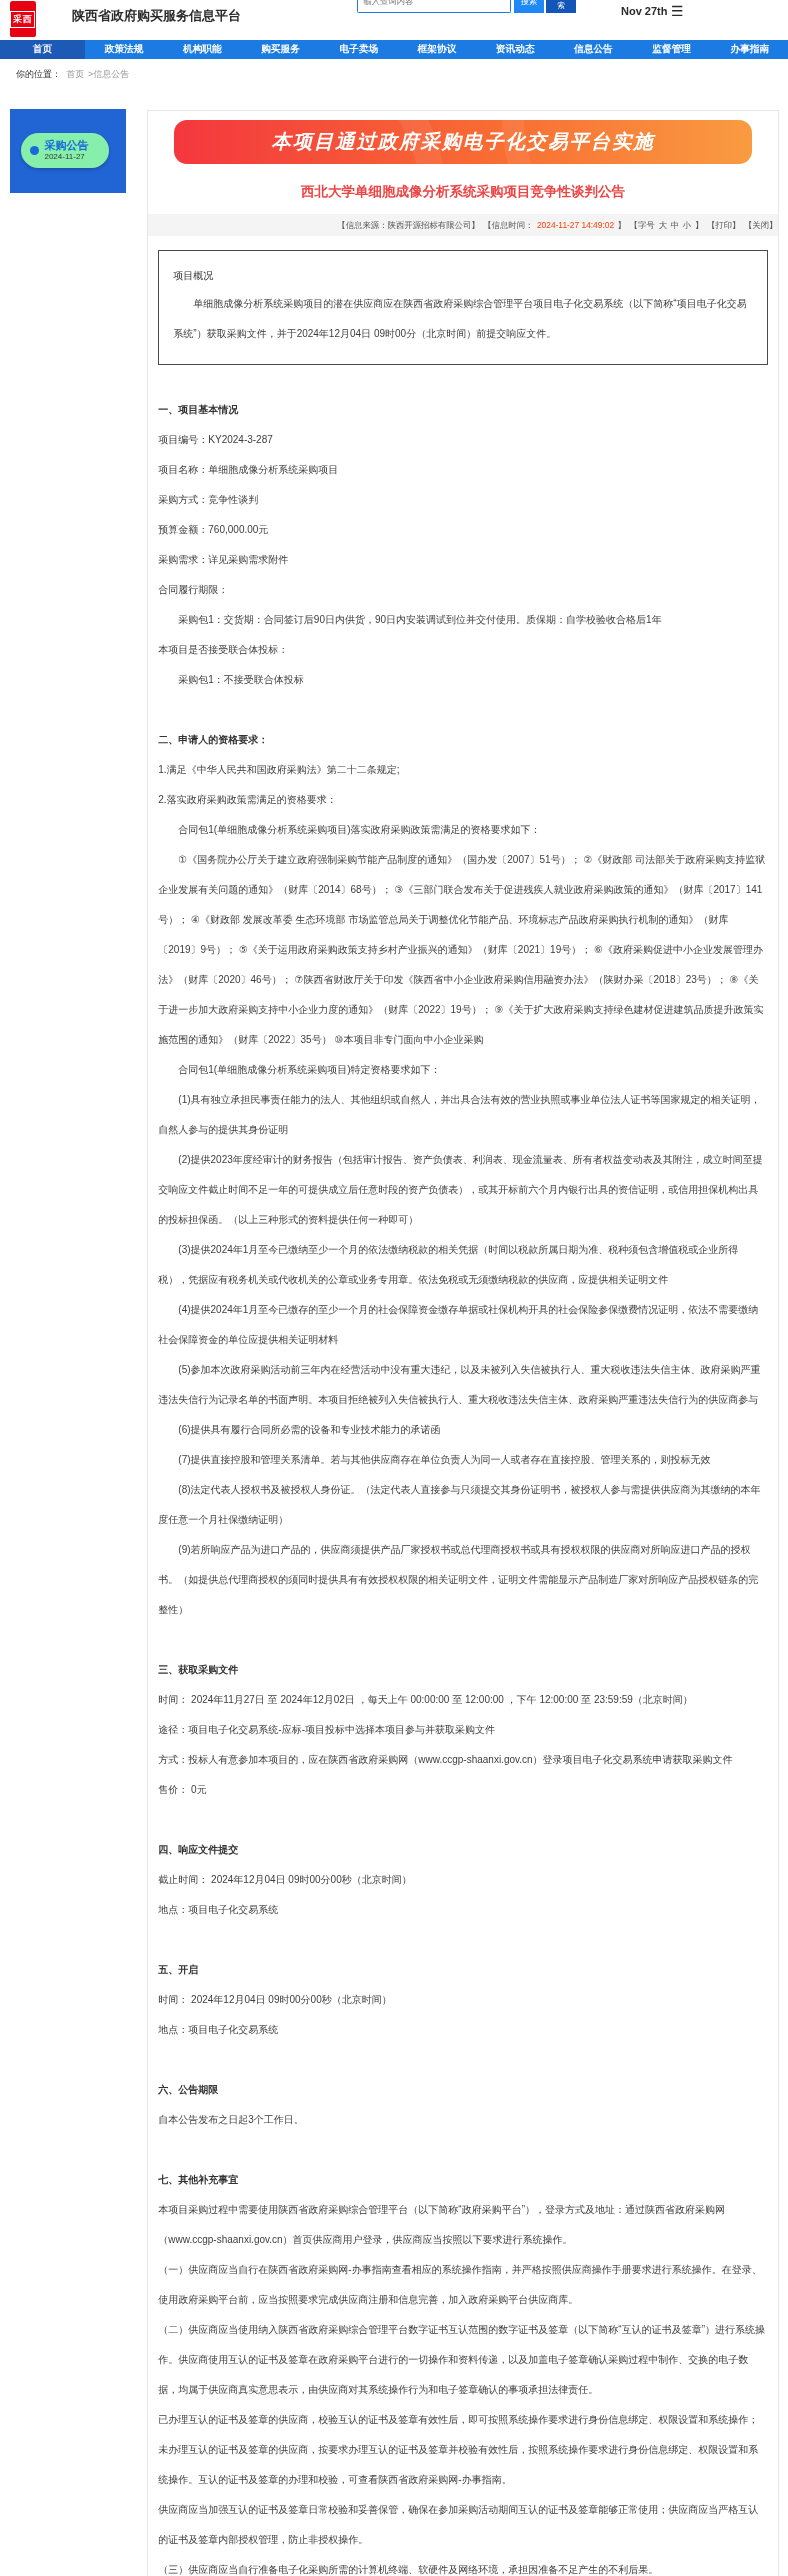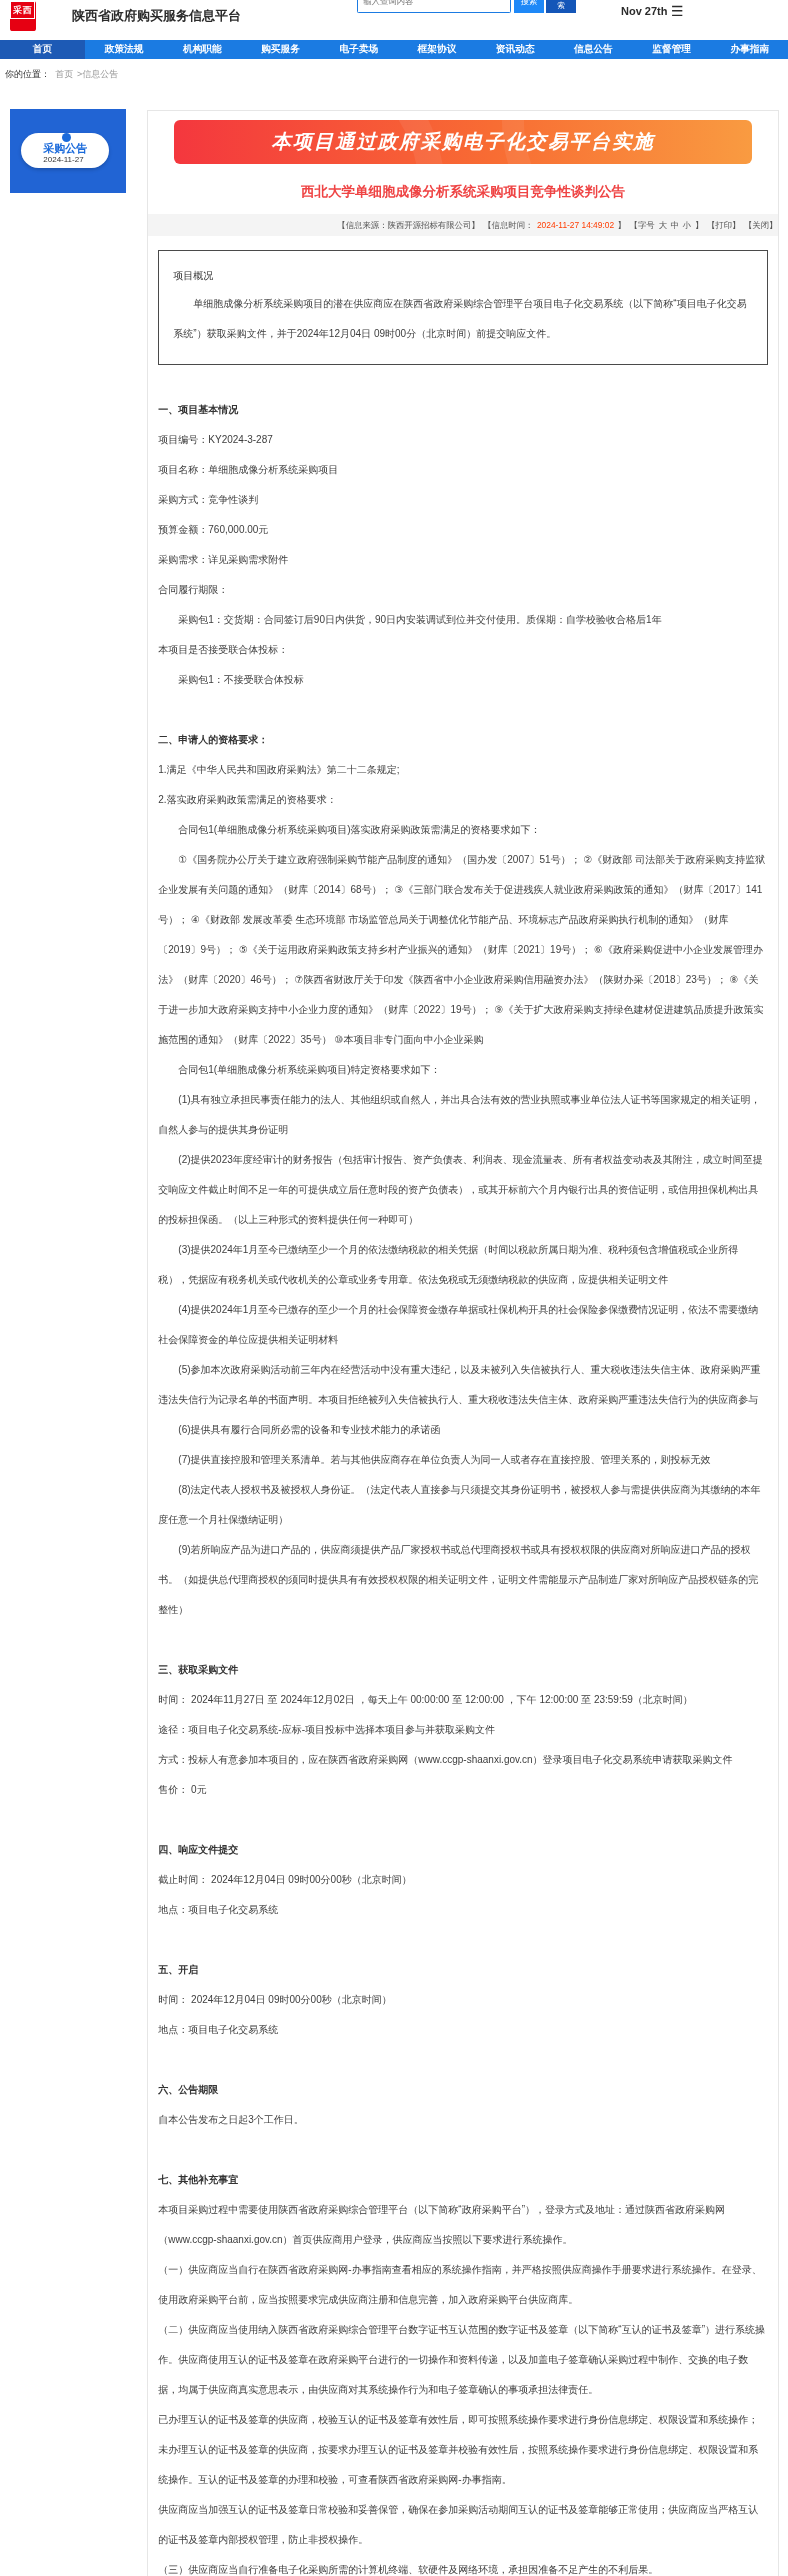--- a/index.html
+++ b/index.html
@@ -4,55 +4,55 @@
 <style>
   * { box-sizing: border-box; margin: 0; padding: 0; }
   html,body { background:#fff; }
   body {
     width:789px; margin:0 auto;
     font-family:"Liberation Sans","DejaVu Sans",sans-serif;
     color:#333; font-size:9px;
   }
   
   .header { position:relative; height:40px; overflow:hidden; background:#fff; }
-  .logo { position:absolute; left:9.7px; top:1.3px; width:26px; height:30px; background:#e60012;
-          border-radius:2.6px; display:flex; align-items:flex-start; justify-content:center; }
+  .logo { position:absolute; left:9.7px; top:1.3px; width:26px; height:36px; background:#e60012;
+          border-radius:2.6px; display:flex; align-items:center; justify-content:center; }
   .logo-inner { border:0.6px solid #fff; padding:1.3px 1.9px; color:#fff; font-weight:bold; font-size:9px; letter-spacing:0.6px; }
   .site-title { position:absolute; left:44px; top:6.5px; font-size:13px; font-weight:bold; color:#2b2b2b;margin-left:28px; }
   .search-input { position:absolute; left:357px; top:-10.3px; width:154px; height:23px;
           border:1.3px solid #1b7be2; border-radius:1.3px; padding:0 5.2px; font-size:8.4px; color:#666; outline:none; }
   .btn-search { position:absolute; left:514px; top:-10.3px; height:23px; width:30px; background:#1e88f7;
           color:#fff; border:none; font-size:8.4px; cursor:pointer; }
   .btn-adv { position:absolute; left:546px; top:-10.3px; height:23px; width:30px; background:#1456b8;
           color:#fff; border:none; font-size:7.7px; cursor:pointer; }
   .date-display { position:absolute; left:621px; top:5.2px; font-size:11px; font-weight:bold; color:#2b2b2b; }
   .burger { position:absolute; left:671px; top:3.9px; font-size:14px; color:#2b2b2b; cursor:pointer; line-height:1; }
   
   .nav { display:flex; height:19.4px; background:#1b7be2; }
   .nav-item { flex:1; display:flex; align-items:center; justify-content:center;
           color:#fff; font-size:9.7px; font-weight:bold; cursor:pointer; white-space:nowrap; }
   .nav-item.active { background:#1d5ab5; flex:0 0 85px; }
   
-  .crumbbar { height:30px; display:flex; align-items:center; padding-left:5px; font-size:9px; }
+  .crumbbar { height:30px; display:flex; align-items:center; padding-left:16px; font-size:9px; }
   .crumb-prefix { color:#333; }
   .crumb-link { color:#999; cursor:pointer; margin-left:5.2px; }
   .crumb-sep { color:#999; margin-left:3.9px; }
   .crumb-cur { color:#999; }
   
   .main { position:relative; padding:20.6px 0 31px 0; }
   .sidebar { position:absolute; left:9.7px; top:19.4px; width:116px; height:84px;
           background:#2164d4; display:flex; align-items:center; }
-  .side-pill { margin-left:11.6px; background:#ffffff; border-radius:18px; height:35px; width:88px;
-          display:flex; align-items:center; box-shadow:0 1.9px 3.9px rgba(0,0,0,.18); cursor:pointer;flex-direction:column; }
+  .side-pill { margin-left:11.6px; background:#86efac; border-radius:18px; height:35px; width:88px;
+          display:flex; align-items:center; box-shadow:0 1.9px 3.9px rgba(0,0,0,.18); cursor:pointer; }
   .side-dot { width:9px; height:9px; border-radius:50%; background:#1a6adb; margin:0 5.8px 0 8.4px; flex:0 0 auto; }
   .pill-title { color:#1a6adb; font-size:11px; font-weight:bold; line-height:13px; }
   .pill-date { color:#333; font-size:8px; line-height:10.3px; }
   .card { margin-left:147px; width:632px; border:0.6px solid #e6e6e6; background:#fff; padding-bottom:30px; }
   
-  .banner { margin:9px 26px 0; height:44px; border-radius:6px;
+  .banner { margin:9px 26px 0; height:44px; border-radius:13px;
           background:linear-gradient(90deg,#f4373e 0%,#f86c33 55%,#f99b41 100%);
           display:flex; align-items:center; justify-content:center; position:relative; overflow:hidden; }
   .banner::before { content:""; position:absolute; left:-52px; top:-90px; width:271px; height:271px;
           border-radius:50%; border:26px solid rgba(255,255,255,.07); }
   .banner::after { content:""; position:absolute; right:-39px; bottom:-103px; width:245px; height:245px;
           border-radius:50%; border:22px solid rgba(255,255,255,.07); }
   .banner-text { color:#fff; font-size:19.4px; font-weight:bold; font-style:italic; letter-spacing:1.9px; z-index:1; }
   
   .doc-title { margin-top:19.4px; text-align:center; font-size:13.5px; font-weight:bold; color:#ef4444; }
   .info-bar { margin-top:13px; background:#f4f4f4; height:22px; line-height:22px;

